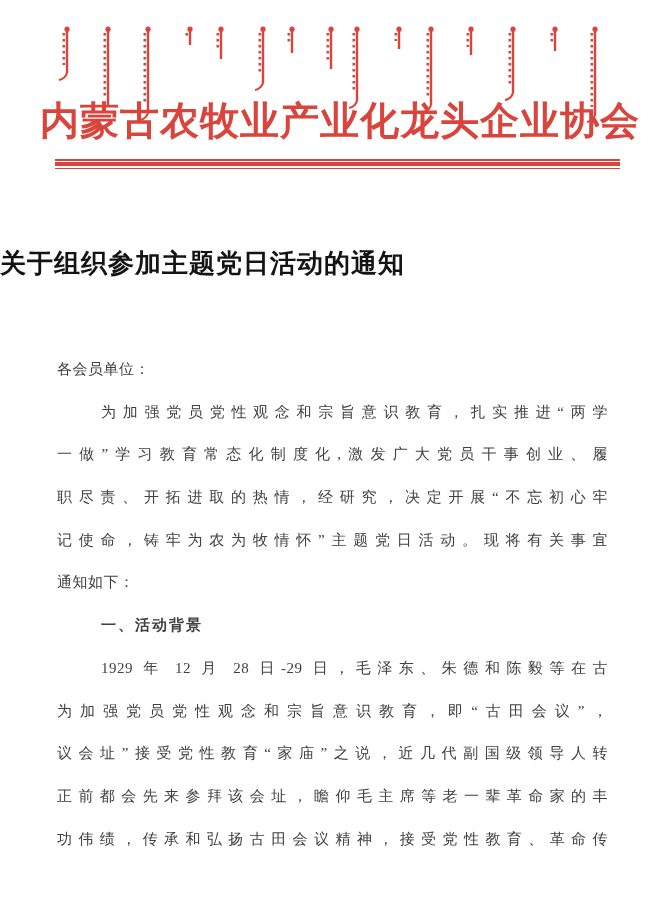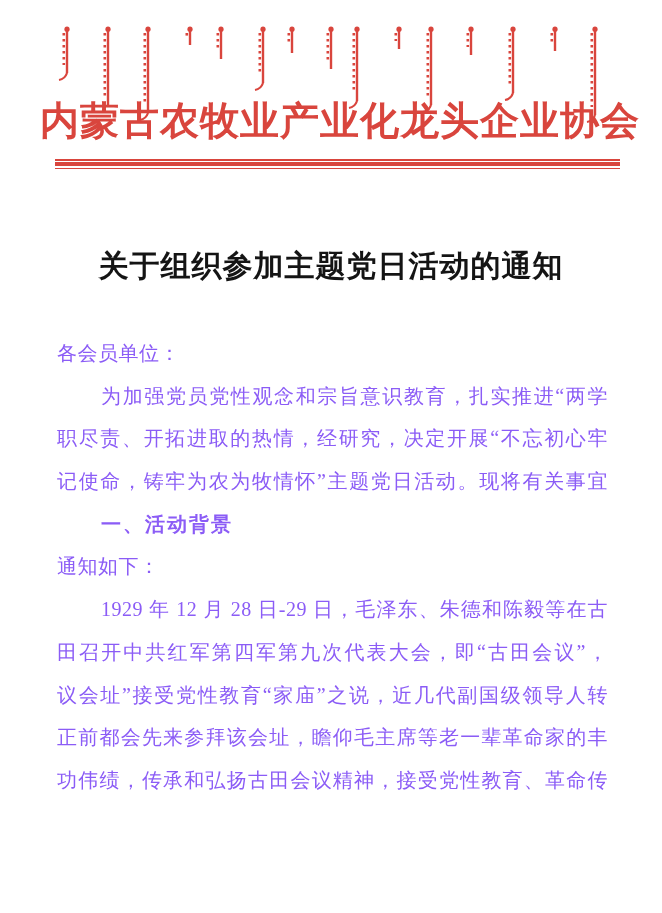--- a/index.html
+++ b/index.html
@@ -28,32 +28,32 @@
     font-family:"Liberation Serif","DejaVu Serif",serif;
   }
   
   .red-rule{position:absolute;top:159px;left:55px;width:565px;height:10px;}
   .red-rule .thin{height:1.5px;background:#d9453d;}
   .red-rule .gap{height:1.8px;background:transparent;}
   .red-rule .thick{height:3.6px;background:#d9453d;}
   
   .doc-title{
     position:absolute;top:246px;left:0;width:662px;
-    text-align:center;
+    text-align:left;
     color:#141414;
-    font-size:30px;
+    font-size:26px;
     font-weight:bold;
     letter-spacing:1px;
     white-space:nowrap;
   }
   
   .doc-body{
-    position:absolute;top:332px;left:57px;width:551px;
-    color:#8b5cf6;
-    font-size:20px;
+    position:absolute;top:348px;left:57px;width:551px;
+    color:#404040;
+    font-size:15px;
   }
   .doc-body .line{
     height:42.7px;
     line-height:42.7px;
     white-space:nowrap;
     letter-spacing:0.5px;
   }
   .doc-body .line.fill{
     white-space:normal;
     text-align:justify;
@@ -166,24 +166,25 @@
     <div class="thick"></div>
     <div class="gap"></div>
     <div class="thin"></div>
   </div>
 
   <div class="doc-title">关于组织参加主题党日活动的通知</div>
 
   <div class="doc-body">
       <div class="line ">各会员单位：</div>
       <div class="line indent fill">为加强党员党性观念和宗旨意识教育，扎实推进“两学</div>
+      <div class="line fill">一做”学习教育常态化制度化,激发广大党员干事创业、履</div>
       <div class="line fill">职尽责、开拓进取的热情，经研究，决定开展“不忘初心牢</div>
       <div class="line fill">记使命，铸牢为农为牧情怀”主题党日活动。现将有关事宜</div>
+      <div class="line ">通知如下：</div>
       <div class="line indent heading">一、活动背景</div>
-      <div class="line ">通知如下：</div>
       <div class="line indent fill">1929 年 12 月 28 日-29 日，毛泽东、朱德和陈毅等在古</div>
-      <div class="line fill">田召开中共红军第四军第九次代表大会，即“古田会议”，</div>
+      <div class="line fill">为加强党员党性观念和宗旨意识教育，即“古田会议”，</div>
       <div class="line fill">议会址”接受党性教育“家庙”之说，近几代副国级领导人转</div>
       <div class="line fill">正前都会先来参拜该会址，瞻仰毛主席等老一辈革命家的丰</div>
       <div class="line fill">功伟绩，传承和弘扬古田会议精神，接受党性教育、革命传</div>
     </div>
 
 </div>
 
 </body></html>

